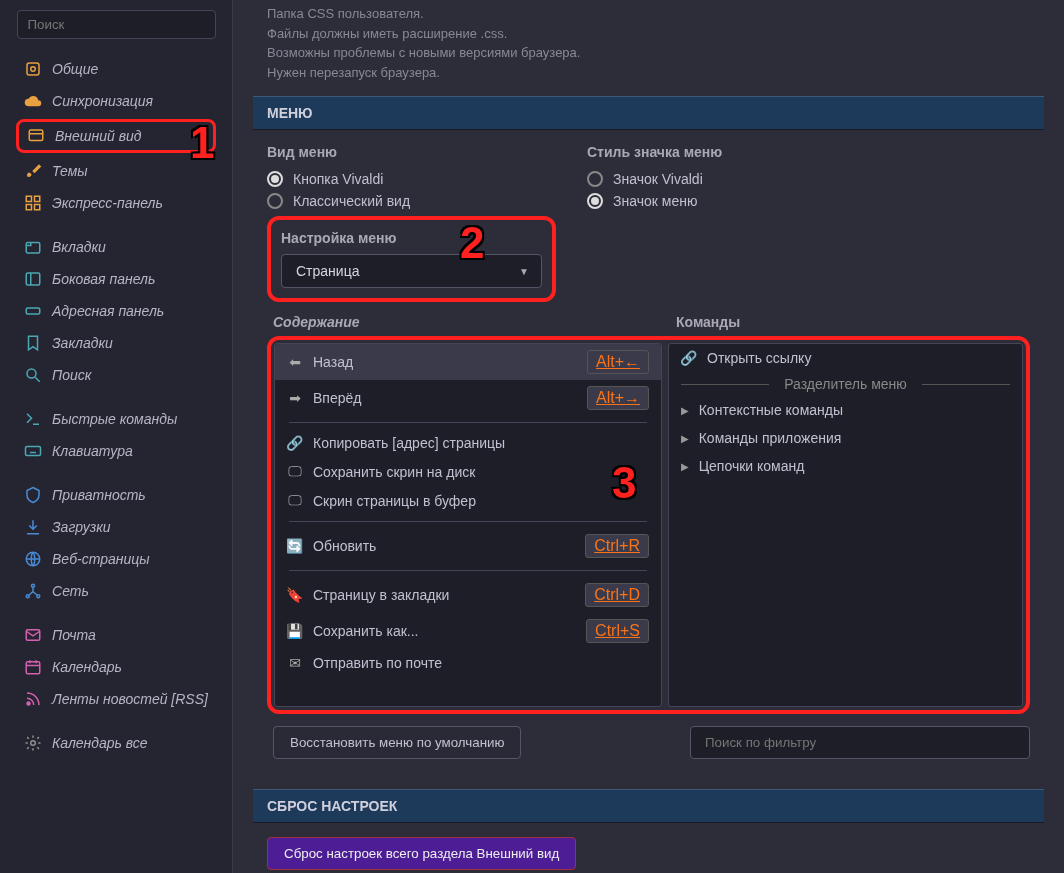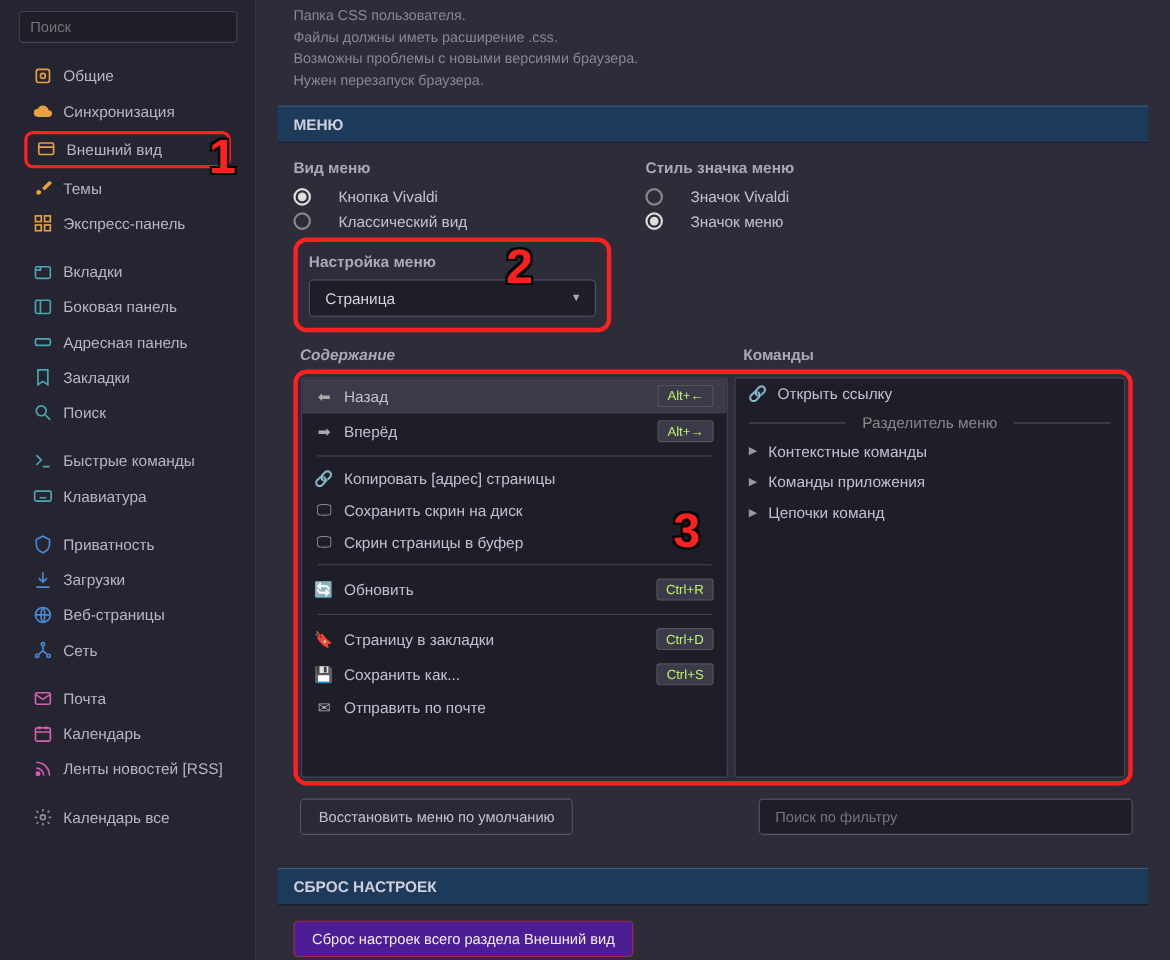--- a/index.html
+++ b/index.html
@@ -1,53 +1,53 @@
 <!DOCTYPE html>
 <html><head>
 <meta charset="utf-8">
 <style>
 * { margin:0; padding:0; box-sizing:border-box; font-family:Arial,sans-serif; }
 body { background:#2d2d3a; color:#c0c0d0; font-size:14px; width:1064px; height:873px; overflow:hidden; position:relative; }
 .app { display:flex; height:100%; }
 .sidebar { width:233px; background:#252532; border-right:1px solid #3a3a48; display:flex; flex-direction:column;align-items:center; }
 .search-box { margin:10px; padding:6px 10px; background:#1e1e28; border:1px solid #444456; border-radius:4px; color:#888; }
-.nav-group { padding:4px 0; }
+.nav-group { padding:4px 0;font-style:italic; }
 .nav-item { display:flex; align-items:center; padding:7px 14px; color:#b5b5c5; cursor:pointer; gap:10px; }
 .nav-item.active { border:3px solid #ff2020; border-radius:8px; margin:2px 6px; padding:5px 8px; }
 .nav-item .ico { width:18px; height:18px; display:flex; align-items:center; justify-content:center; color:#888; flex-shrink:0; }
 .ico.orange { color:#e8a040; }
 .ico.teal { color:#4aa8b5; }
 .ico.blue { color:#4a8ad5; }
 .ico.pink { color:#d560b0; }
 .ico.gray { color:#909090; }
 .main { flex:1; padding:0 20px 20px 20px; overflow-y:auto; position:relative; }
 .desc { color:#888895; line-height:1.5; font-size:13px; padding:4px 14px 14px 14px; }
 .section-header { background:#1e3a5a; padding:8px 14px; font-weight:bold; color:#d0d0dd; border-top:1px solid #3a5a7a; border-bottom:1px solid #1a1a24; }
 .section-content { padding:14px; }
 .row { display:flex; gap:40px; }
 .col { flex:1; }
 .group-label { font-weight:bold; color:#aaa8b5; margin-bottom:8px; font-size:14px; }
-.radio-row { display:flex; align-items:center; gap:25px; padding:3px 0; }
+.radio-row { display:flex; align-items:center; gap:10px; padding:3px 0; }
 .radio { width:16px; height:16px; border-radius:50%; border:2px solid #888; display:inline-block; position:relative; }
 .radio.checked { border-color:#ddd; }
 .radio.checked::after { content:''; position:absolute; inset:2px; border-radius:50%; background:#ddd; }
 .menu-settings-box { border:4px solid #ff2020; border-radius:12px; padding:10px; margin-top:4px; display:inline-block; }
 .dropdown { background:#1e1e28; border:1px solid #555568; border-radius:4px; padding:8px 40px 8px 14px; margin-top:8px; position:relative; width:261px; color:#d5d5e0; }
 .dropdown::after { content:'▼'; position:absolute; right:12px; top:50%; transform:translateY(-50%); font-size:10px; color:#aaa; }
 .two-col-headers { display:flex; gap:10px; margin-top:12px; padding-left:6px; }
 .two-col-headers .hdr { font-weight:bold; color:#aaa8b5; }
 .two-col-headers .hdr:first-child { width:393px;font-style:italic; }
 .panel-wrap { border:4px solid #ff2020; border-radius:12px; padding:3px; margin-top:6px; display:flex; gap:6px; }
 .listbox { background:#1e1e28; border:1px solid #444456; border-radius:3px; overflow:hidden; }
 .listbox.left { width:388px; height:364px; overflow-y:auto; }
 .listbox.right { flex:1; height:364px; }
 .list-item { display:flex; align-items:center; padding:6px 12px; gap:10px; color:#c0c0d0; position:relative; }
 .list-item.selected { background:#3a3a4a; }
 .list-item .ico-sm { width:16px; display:inline-flex; justify-content:center; color:#aaa; }
-.list-item .kb { margin-left:auto; background:#3a3a4a; border:1px solid #555; border-radius:3px; padding:2px 8px; font-size:12px; color:#bef264; }
+.list-item .kb { margin-left:auto; background:#3a3a4a; border:1px solid #555; border-radius:3px; padding:2px 8px; font-size:16px; color:#f97316;text-decoration:underline; }
 .divider { height:1px; background:#444456; margin:6px 14px; }
 .menu-divider-label { text-align:center; color:#888; padding:4px; position:relative; }
 .menu-divider-label::before, .menu-divider-label::after { content:''; position:absolute; top:50%; width:25%; height:1px; background:#555; }
 .menu-divider-label::before { left:12px; }
 .menu-divider-label::after { right:12px; }
 .expand-item { display:flex; align-items:center; padding:6px 12px; gap:10px; color:#c0c0d0; }
 .expand-item .tri { font-size:10px; color:#999; }
 .btn-row { display:flex; gap:10px; margin-top:12px; padding-left:6px; }
 .btn { background:#2a2a36; border:1px solid #555568; border-radius:4px; padding:8px 16px; color:#c0c0d0; cursor:pointer; }
 .btn.danger { background:#4c1d95; border-color:#a03040; color:#eee; }

